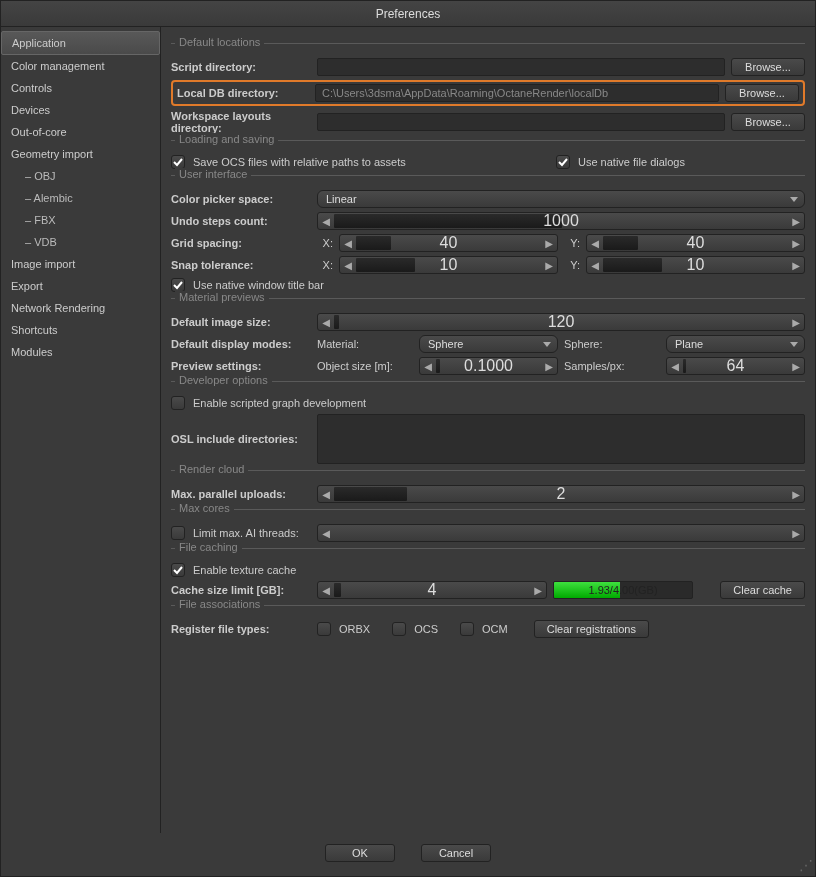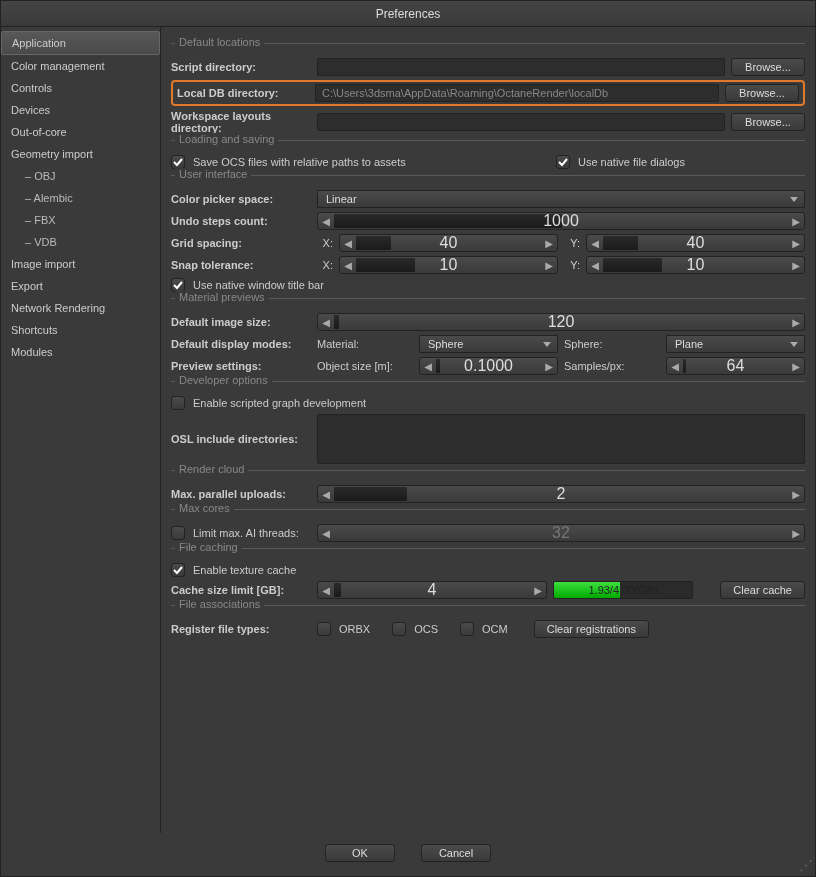--- a/index.html
+++ b/index.html
@@ -114,21 +114,21 @@
     margin-right:4px;
   }
   .check.checked svg { display:block; }
   .check svg { display:none; width:10px; height:10px; }
   .inline-check { display:flex; align-items:center; gap:4px; }
   .dropdown {
     flex:1;
     height:18px;
     background:linear-gradient(#4a4a4a,#3a3a3a);
     border:1px solid #222;
-    border-radius:1px;
+    border-radius:6px;
     color:#ddd;
     padding:0 18px 0 8px;
     font-size:11px;
     line-height:16px;
     position:relative;
   }
   .dropdown::after {
     content:"";
     position:absolute;
     right:6px; top:6px;
@@ -419,21 +419,20 @@
     <div class="section">
       <span class="section-label">Max cores</span>
       <div style="height:8px"></div>
       <div class="row">
         <div class="inline-check" style="width:140px">
           <span class="check"></span>
           <span>Limit max. AI threads:</span>
         </div>
         <div class="slider disabled">
             <span class="arrow">◀</span>
-            <span class="val">32</span>
             <span class="arrow" style="margin-left:auto">▶</span>
           </div>
       </div>
     </div>
 
     <div class="section">
       <span class="section-label">File caching</span>
       <div style="height:8px"></div>
       <div class="row">
         <div class="inline-check">

